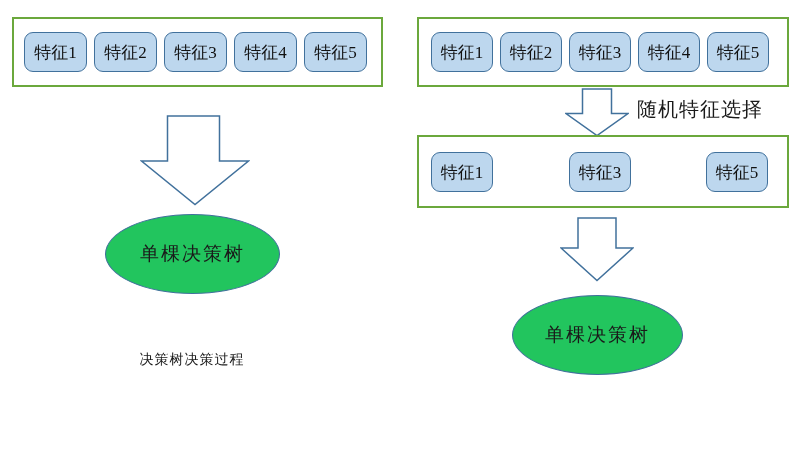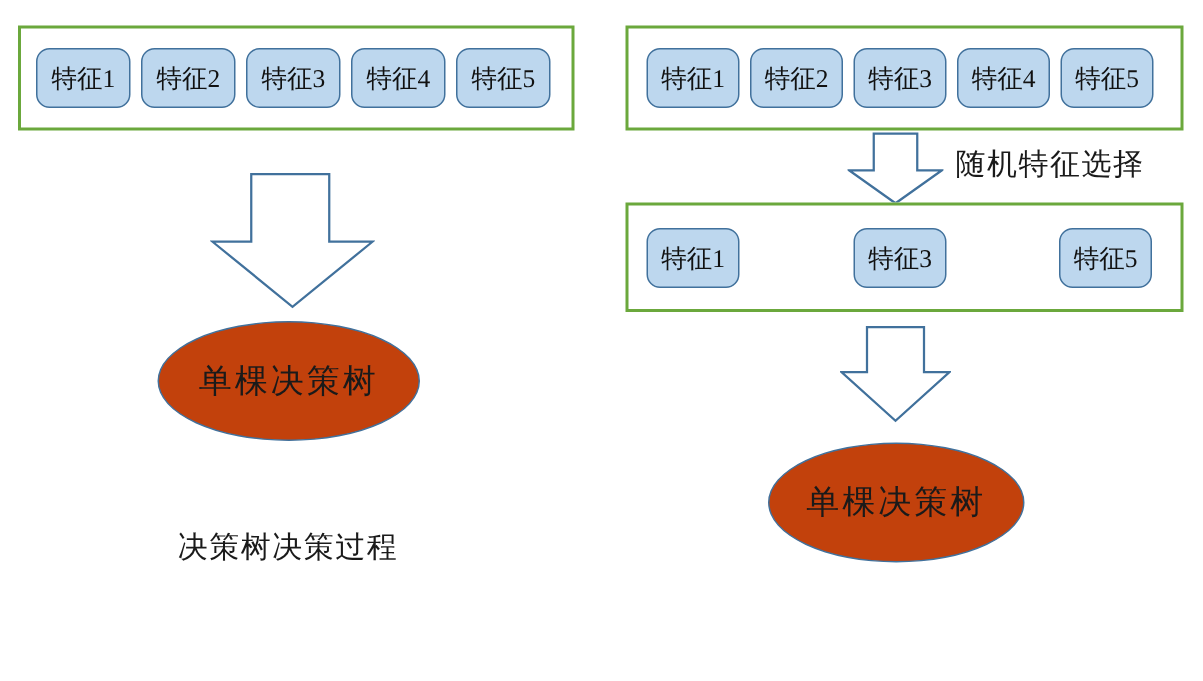--- a/index.html
+++ b/index.html
@@ -36,31 +36,31 @@
     justify-content: center;
     font-size: 17px;
     line-height: 1;
     color: #111111;
     flex: 0 0 auto;
   }
   .node-ellipse {
     position: absolute;
     border: 1.5px solid #41719C;
     border-radius: 50%;
-    background: #c2410c;
+    background: #22c55e;
     box-sizing: border-box;
     display: flex;
     align-items: center;
     justify-content: center;
-    font-size: 22px;
+    font-size: 19px;
     letter-spacing: 2px;
   }
   .caption {
     position: absolute;
-    font-size: 20px;
+    font-size: 14px;
     letter-spacing: 1px;
     text-align: center;
     white-space: nowrap;
   }
   .arrow-label {
     position: absolute;
     font-size: 20px;
     letter-spacing: 1px;
     white-space: nowrap;
   }

